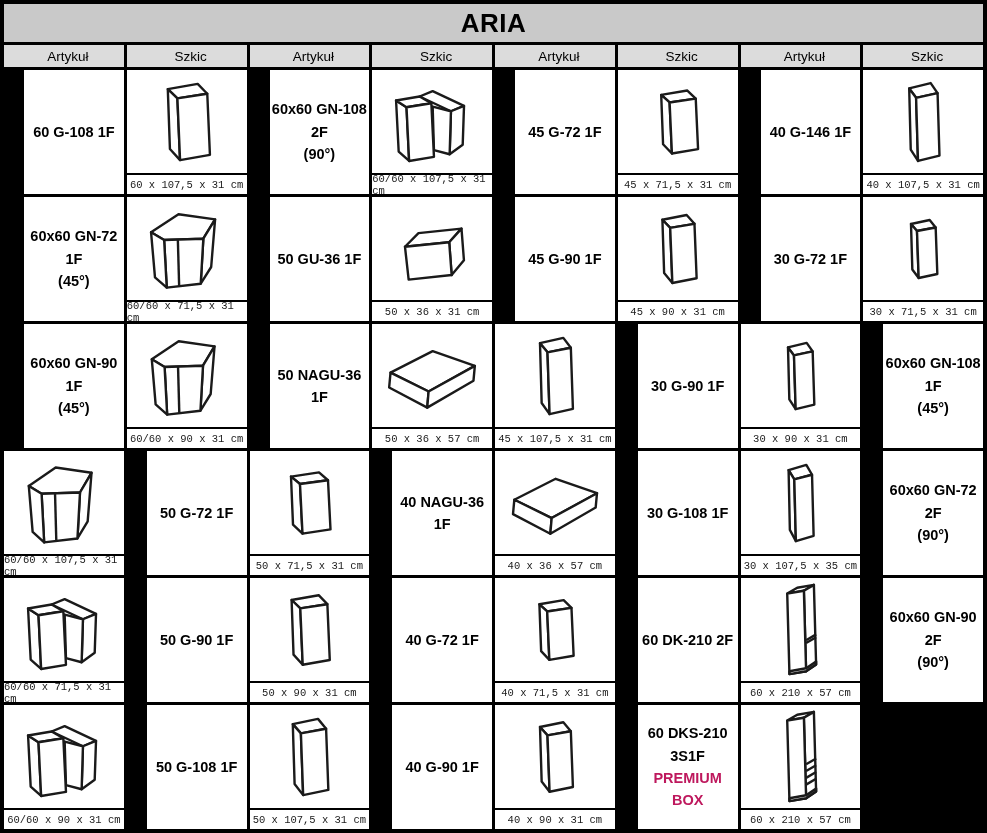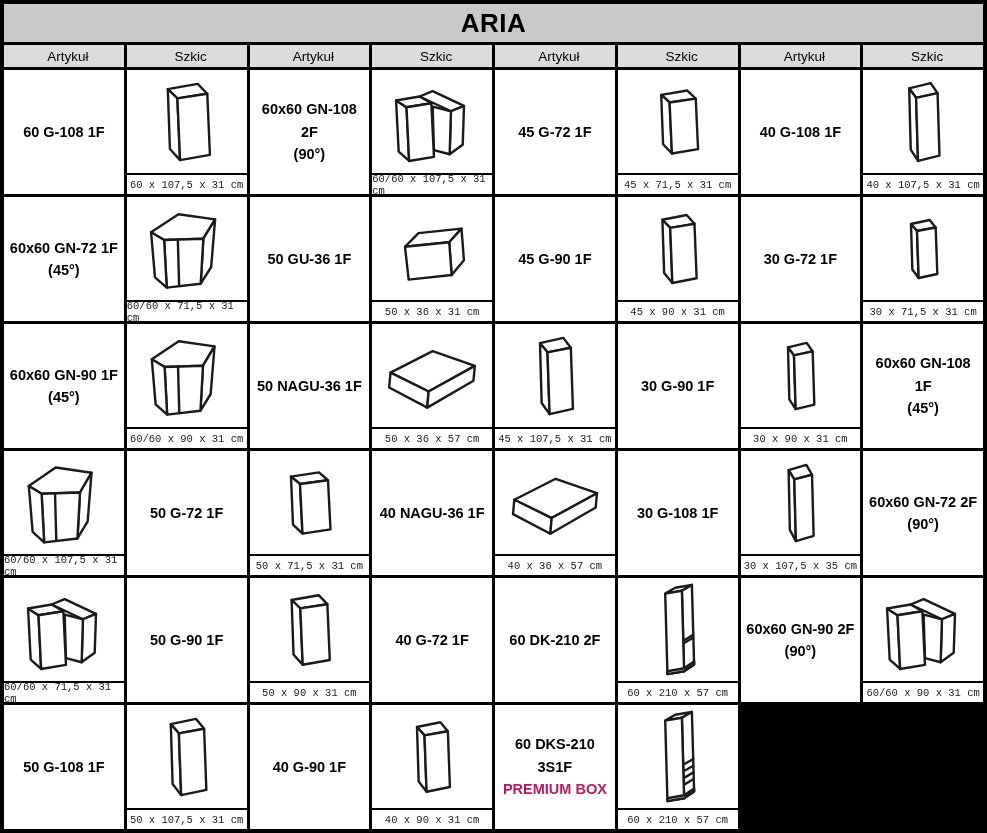--- a/index.html
+++ b/index.html
@@ -8,21 +8,21 @@
   .table{display:grid;width:100%;height:100%;
          grid-template-columns:repeat(8,1fr);
          grid-template-rows:38px 22px repeat(6,124px);
          gap:3px;background:#000;}
   .title-bar{grid-column:1/-1;background:#c9c9c9;display:flex;align-items:center;justify-content:center;
          font-size:26px;font-weight:bold;color:#000;letter-spacing:.5px;}
   .colhead{background:#dcdcdc;display:flex;align-items:center;justify-content:center;
          font-size:13.5px;color:#000;padding-left:8px;}
   .cell{background:#fff;}
   .art{display:flex;flex-direction:column;align-items:center;justify-content:center;
-       text-align:center;font-weight:bold;font-size:14.5px;color:#000;line-height:1.55;padding:2px;}
+       text-align:center;font-weight:bold;font-size:14.5px;color:#000;line-height:1.55;padding:2px;margin-left:20px;}
   .art .premium{color:#be185d;}
   .szk{display:flex;flex-direction:column;font-family:Liberation Mono, monospace;}
   .skarea{flex:1;display:flex;align-items:center;justify-content:center;overflow:hidden;}
   .dims{height:19px;border-top:2.5px solid #000;display:flex;align-items:center;justify-content:center;
         font-size:10.5px;color:#1a1a1a;}
   .skdefs{position:absolute;width:0;height:0;overflow:hidden;}
   .skdefs polygon,.skdefs line,.skdefs polyline,.skdefs path{
         fill:#fff;stroke:#1a1a1a;stroke-width:2.4;stroke-linejoin:round;vector-effect:non-scaling-stroke;}
   .skdefs line,.skdefs polyline{fill:none;}
 </style>
@@ -123,21 +123,21 @@
       </div>
       <div class="cell szk">
         <div class="skarea">
           <svg viewBox="0 0 120 140" preserveAspectRatio="none" style="width: 56px; height: 76px; overflow: visible;">
             <use href="#sk-box" xlink:href="#sk-box"></use>
           </svg>
         </div>
         <div class="dims">45 x 71,5 x 31 cm</div>
       </div>
       <div class="cell art">
-        <div>40 G-108 1F</div>
+        <div>40 G-146 1F</div>
       </div>
       <div class="cell szk">
         <div class="skarea">
           <svg viewBox="0 0 120 140" preserveAspectRatio="none" style="width: 46px; height: 94px; overflow: visible;">
             <use href="#sk-box" xlink:href="#sk-box"></use>
           </svg>
         </div>
         <div class="dims">40 x 107,5 x 31 cm</div>
       </div>
       <div class="cell art">
@@ -290,20 +290,28 @@
       <div class="cell szk">
         <div class="skarea">
           <svg viewBox="0 0 120 140" preserveAspectRatio="none" style="width: 58px; height: 84px; overflow: visible;">
             <use href="#sk-box" xlink:href="#sk-box"></use>
           </svg>
         </div>
         <div class="dims">50 x 90 x 31 cm</div>
       </div>
       <div class="cell art">
         <div>40 G-72 1F</div>
+      </div>
+      <div class="cell szk">
+        <div class="skarea">
+          <svg viewBox="0 0 120 140" preserveAspectRatio="none" style="width: 52px; height: 72px; overflow: visible;">
+            <use href="#sk-box" xlink:href="#sk-box"></use>
+          </svg>
+        </div>
+        <div class="dims">40 x 71,5 x 31 cm</div>
       </div>
       <div class="cell art">
         <div>60 DK-210 2F</div>
       </div>
       <div class="cell szk">
         <div class="skarea">
           <svg viewBox="0 0 90 200" preserveAspectRatio="none" style="width: 50px; height: 97px; overflow: visible;">
             <use href="#sk-dk" xlink:href="#sk-dk"></use>
           </svg>
         </div>

